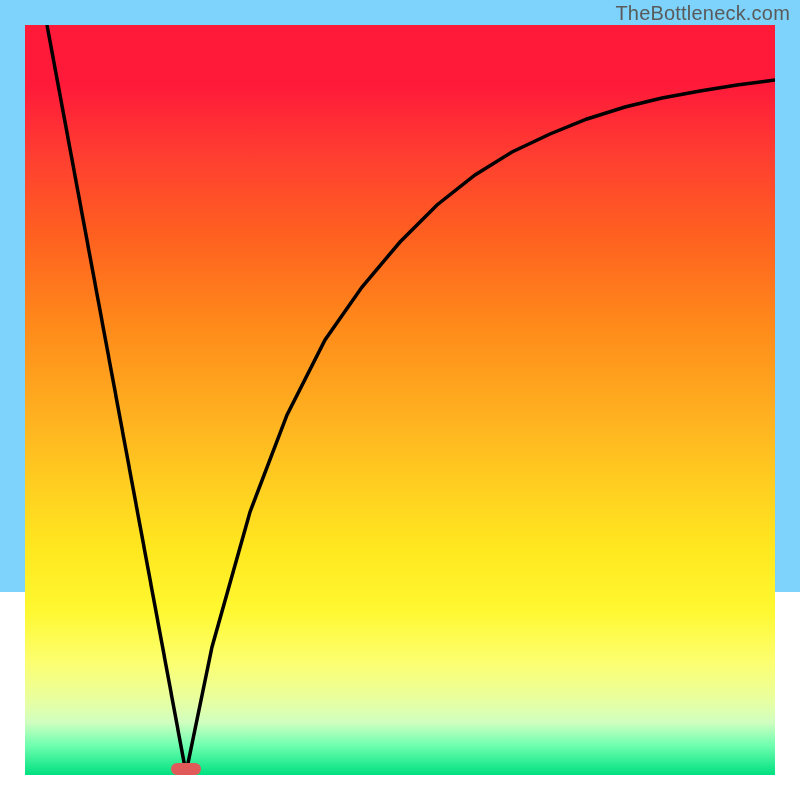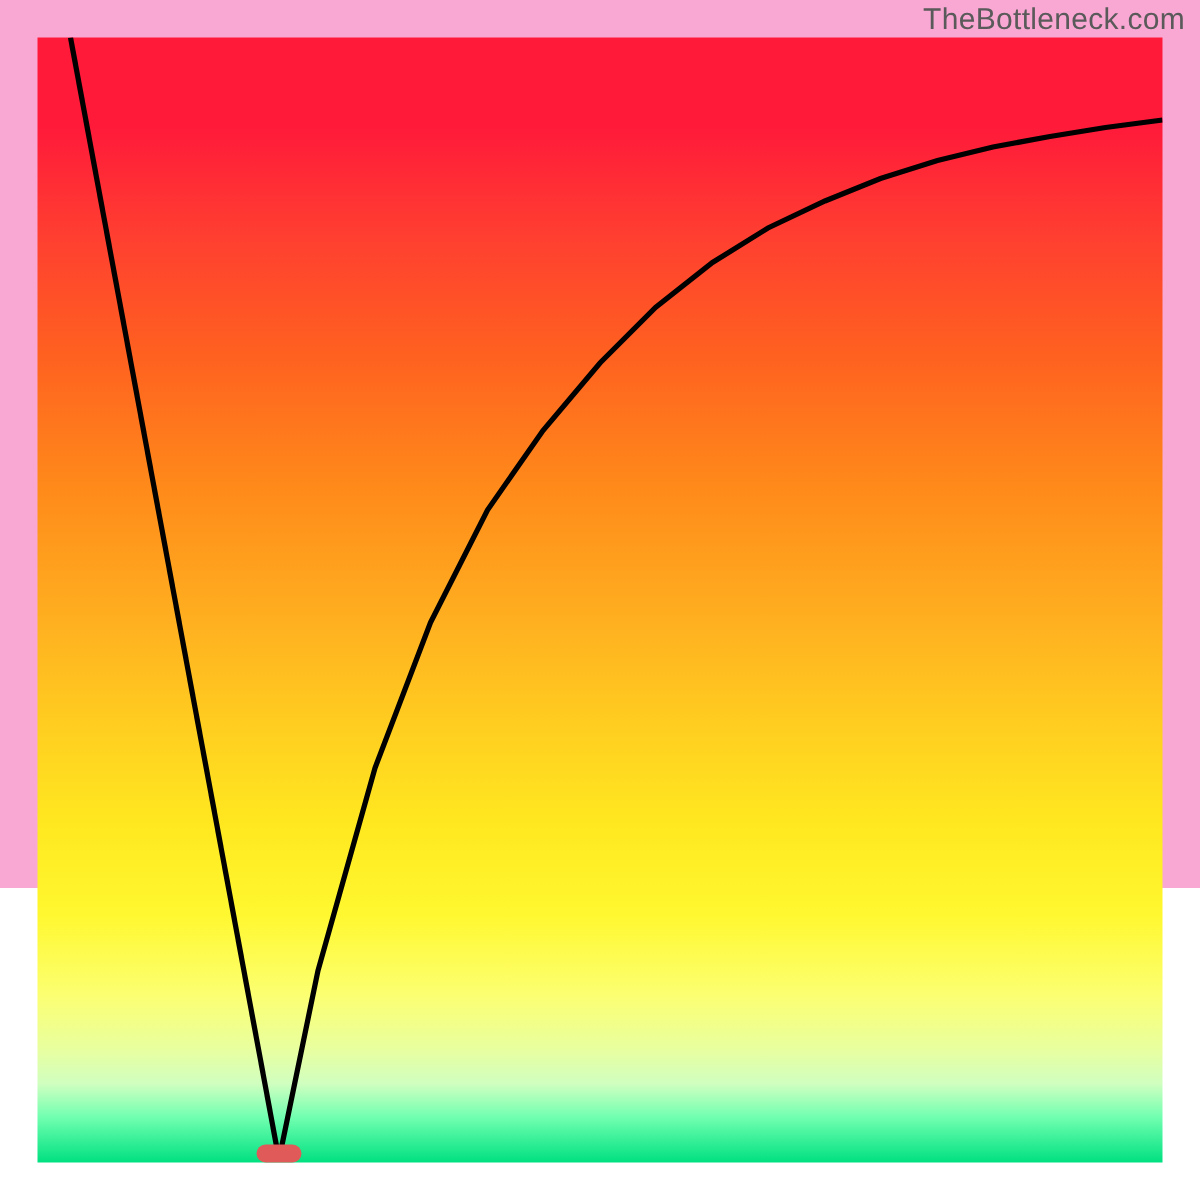--- a/index.html
+++ b/index.html
@@ -1,20 +1,20 @@
 <!DOCTYPE html>
 <html><head>
 <meta charset="utf-8">
 <style>
   * { margin: 0; padding: 0; box-sizing: border-box; }
   body { width: 800px; height: 800px; overflow: hidden; position: relative; font-family: Arial, sans-serif; }
   .frame {
     width: 800px;
     height: 592px;
-    background: #f9a8d4;
+    background: #7dd3fc;
     position: relative;
   }
   .plot-area {
     position: absolute;
     left: 25px;
     top: 25px;
     width: 750px;
     height: 750px;
     background: linear-gradient(to bottom,
       #ff1a3a 0%,

